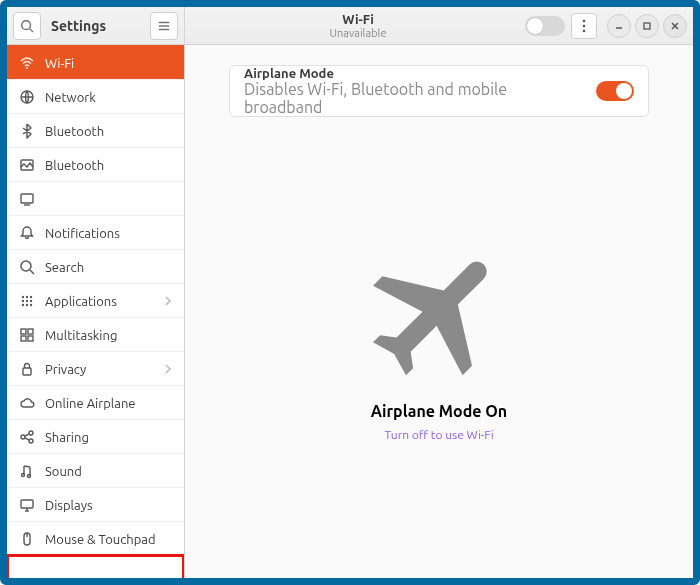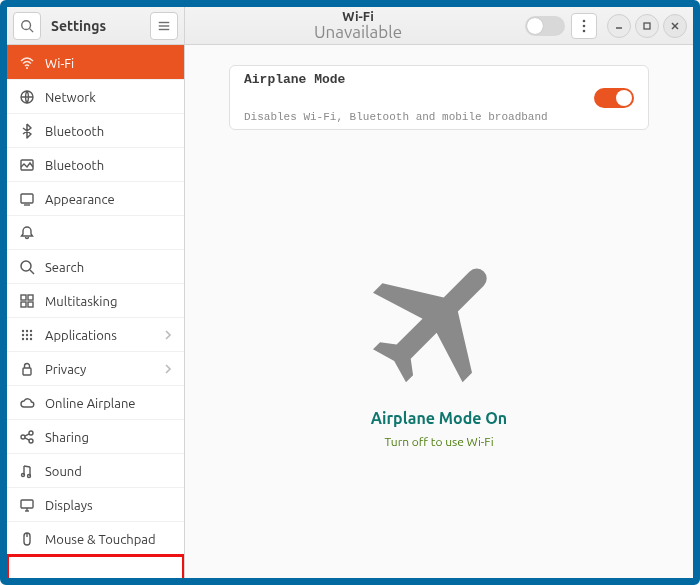--- a/index.html
+++ b/index.html
@@ -5,46 +5,46 @@
   * { box-sizing: border-box; margin: 0; padding: 0; }
   html, body { width: 700px; height: 585px; font-family: Ubuntu, "Segoe UI", sans-serif; font-size: 13px; color: #3c3c3c; background: #fafafa; overflow: hidden; }
   .window { width: 700px; height: 585px; display: flex; flex-direction: column; border: 7px solid #0369a1; border-radius: 6px; overflow: hidden; }
   .titlebar { height: 38px; display: flex; align-items: stretch; background: linear-gradient(#f3f3f3,#ececec); border-bottom: 1px solid #d4d4d4; }
   .tb-left { width: 178px; display: flex; align-items: center; padding: 4px 6px; gap: 6px; border-right: 1px solid #d4d4d4; }
   .tb-btn { width: 28px; height: 28px; border: 1px solid #cfcfcf; border-radius: 4px; background: #fff; display: flex; align-items: center; justify-content: center; color: #555; cursor: pointer; }
   .tb-title-left { font-weight: 600; font-size: 14px; flex: 1; padding-left: 4px; }
   .tb-right { flex: 1; display: flex; align-items: center; padding: 4px 6px; }
   .tb-center { flex: 1; text-align: center; line-height: 1.1; }
   .tb-center .t1 { font-weight: 600; font-size: 13px; }
-  .tb-center .t2 { font-size: 17px; color: #8a8a8a; }
+  .tb-center .t2 { font-size: 11px; color: #8a8a8a; }
   .tb-pill { width: 40px; height: 20px; border-radius: 10px; background: #d8d8d8; position: relative; margin-right: 6px; cursor: pointer; }
   .tb-pill::after { content: ""; position: absolute; width: 16px; height: 16px; border-radius: 50%; background: #fff; top: 2px; left: 2px; box-shadow: 0 0 1px rgba(0,0,0,.3); }
   .sq-btn { width: 26px; height: 26px; border: 1px solid #cfcfcf; border-radius: 4px; background: #fff; display: flex; align-items: center; justify-content: center; cursor: pointer; margin-right: 6px; }
   .win-btn { width: 24px; height: 24px; border-radius: 50%; background: #eaeaea; border: 1px solid #d0d0d0; display: flex; align-items: center; justify-content: center; margin-left: 4px; cursor: pointer; color: #555; }
   .win-btn.close { background: #e6e6e6; }
   .body { flex: 1; display: flex; overflow: hidden; }
   .sidebar { width: 178px; border-right: 1px solid #d4d4d4; background: #fff; overflow-y: auto; }
   .sb-item { display: flex; align-items: center; height: 34px; padding: 0 12px; gap: 10px; cursor: pointer; border-top: 1px solid transparent; }
   .sb-item + .sb-item { border-top: 1px solid #f0f0f0; }
   .sb-item.active { background: #e95420; color: #fff; }
   .sb-icon { width: 16px; height: 16px; display: flex; align-items: center; justify-content: center; color: inherit; opacity: .85; flex-shrink: 0; }
   .sb-label { flex: 1; font-size: 13px; }
   .sb-chevron { color: #bbb; }
   .sb-item.highlight { outline: 3px solid #e11; outline-offset: -2px; }
   .content { flex: 1; background: #fafafa; display: flex; flex-direction: column; align-items: center; padding: 20px; }
-  .card { width: 420px; background: #fff; border: 1px solid #e0e0e0; border-radius: 6px; padding: 6px 14px; display: flex; align-items: center; gap: 12px; font-family: Liberation Mono, monospace; }
+  .card { width: 420px; background: #fff; border: 1px solid #e0e0e0; border-radius: 6px; padding: 0 14px; display: flex; align-items: center; gap: 12px; }
   .card-text .h { font-weight: 600; font-size: 13px; }
-  .card-text .s { font-size: 11px; color: #8a8a8a; margin-top: 24px; }
+  .card-text .s { font-size: 16px; color: #8a8a8a; }
   .card-spacer { flex: 1; }
   .switch-on { width: 40px; height: 20px; border-radius: 10px; background: #e95420; position: relative; cursor: pointer; }
   .switch-on::after { content: ""; position: absolute; width: 16px; height: 16px; border-radius: 50%; background: #fff; top: 2px; right: 2px; }
   .placeholder { flex: 1; display: flex; flex-direction: column; align-items: center; justify-content: center; gap: 8px; color: #777; }
   .placeholder svg { color: #8a8a8a; }
-  .ph-title { font-size: 16px; font-weight: 700; color: #0f766e; }
-  .ph-sub { font-size: 12px; color: #4d7c0f; }
+  .ph-title { font-size: 16px; font-weight: 700; color: #000000; }
+  .ph-sub { font-size: 12px; color: #8b5cf6; }
   svg { display: block; }
 </style>
 </head>
 <body>
 
 <div class="window">
   <div class="titlebar">
     <div class="tb-left">
       <div class="tb-btn">
         <span class="sb-icon">
@@ -144,49 +144,38 @@
           </span>
           <span class="sb-label">Bluetooth</span>
         </div>
         <div class="sb-item">
           <span class="sb-icon">
             <svg width="16" height="16" viewBox="0 0 16 16" fill="none" stroke="currentColor" stroke-width="1.4">
               <rect x="2" y="3" width="12" height="9" rx="1"></rect>
               <line x1="5" y1="14" x2="11" y2="14"></line>
             </svg>
           </span>
-          <span class="sb-label">Appearance</span>
         </div>
         <div class="sb-item">
           <span class="sb-icon">
             <svg width="16" height="16" viewBox="0 0 16 16" fill="none" stroke="currentColor" stroke-width="1.4">
               <path d="M8 2a4 4 0 0 0-4 4v3l-1.5 2h11L12 9V6a4 4 0 0 0-4-4z"></path>
               <path d="M6.5 12a1.5 1.5 0 0 0 3 0"></path>
             </svg>
           </span>
+          <span class="sb-label">Notifications</span>
         </div>
         <div class="sb-item">
           <span class="sb-icon">
             <svg width="16" height="16" viewBox="0 0 16 16" fill="none" stroke="currentColor" stroke-width="1.5">
               <circle cx="7" cy="7" r="5"></circle>
               <line x1="11" y1="11" x2="15" y2="15"></line>
             </svg>
           </span>
           <span class="sb-label">Search</span>
-        </div>
-        <div class="sb-item">
-          <span class="sb-icon">
-            <svg width="16" height="16" viewBox="0 0 16 16" fill="none" stroke="currentColor" stroke-width="1.4">
-              <rect x="2" y="2" width="5" height="5"></rect>
-              <rect x="9" y="2" width="5" height="5"></rect>
-              <rect x="2" y="9" width="5" height="5"></rect>
-              <rect x="9" y="9" width="5" height="5"></rect>
-            </svg>
-          </span>
-          <span class="sb-label">Multitasking</span>
         </div>
         <div class="sb-item">
           <span class="sb-icon">
             <svg width="16" height="16" viewBox="0 0 16 16" fill="currentColor">
               <circle cx="4" cy="4" r="1.2"></circle>
               <circle cx="8" cy="4" r="1.2"></circle>
               <circle cx="12" cy="4" r="1.2"></circle>
               <circle cx="4" cy="8" r="1.2"></circle>
               <circle cx="8" cy="8" r="1.2"></circle>
               <circle cx="12" cy="8" r="1.2"></circle>
@@ -198,20 +187,31 @@
           <span class="sb-label">Applications</span>
           <span class="sb-chevron">
             <svg width="8" height="12" viewBox="0 0 8 12" fill="none" stroke="currentColor" stroke-width="1.6">
               <path d="M2 2l4 4-4 4"></path>
             </svg>
           </span>
         </div>
         <div class="sb-item">
           <span class="sb-icon">
             <svg width="16" height="16" viewBox="0 0 16 16" fill="none" stroke="currentColor" stroke-width="1.4">
+              <rect x="2" y="2" width="5" height="5"></rect>
+              <rect x="9" y="2" width="5" height="5"></rect>
+              <rect x="2" y="9" width="5" height="5"></rect>
+              <rect x="9" y="9" width="5" height="5"></rect>
+            </svg>
+          </span>
+          <span class="sb-label">Multitasking</span>
+        </div>
+        <div class="sb-item">
+          <span class="sb-icon">
+            <svg width="16" height="16" viewBox="0 0 16 16" fill="none" stroke="currentColor" stroke-width="1.4">
               <rect x="4" y="7" width="8" height="7" rx="1"></rect>
               <path d="M5.5 7V5a2.5 2.5 0 0 1 5 0v2"></path>
             </svg>
           </span>
           <span class="sb-label">Privacy</span>
           <span class="sb-chevron">
             <svg width="8" height="12" viewBox="0 0 8 12" fill="none" stroke="currentColor" stroke-width="1.6">
               <path d="M2 2l4 4-4 4"></path>
             </svg>
           </span>

